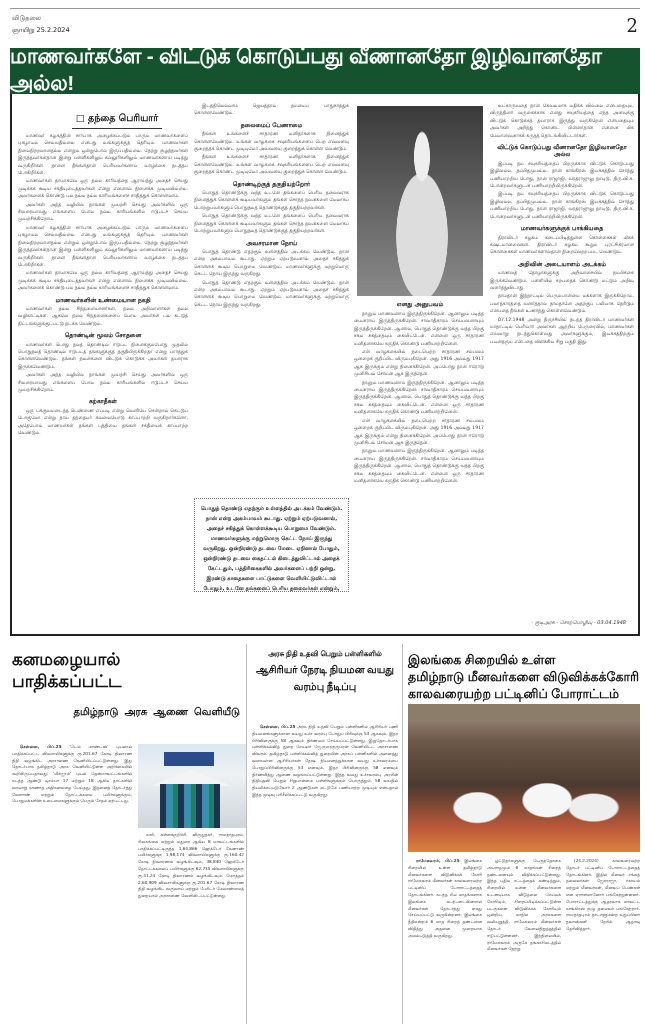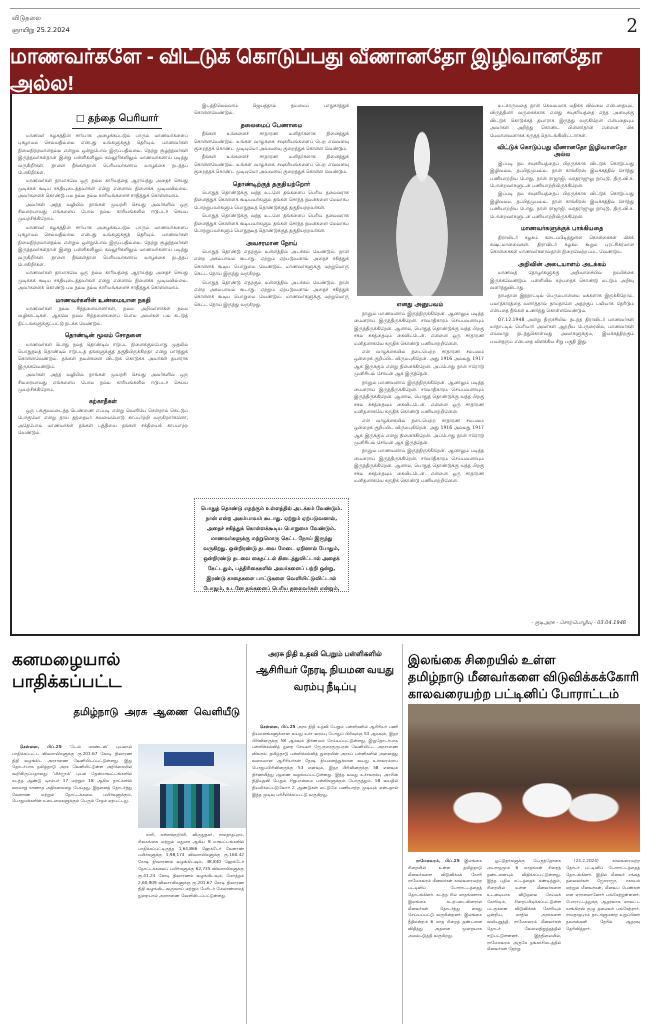--- a/index.html
+++ b/index.html
@@ -4,21 +4,21 @@
 <style>
   * { box-sizing: border-box; margin: 0; padding: 0; }
   html, body { width: 645px; height: 1024px; background: #ffffff; overflow: hidden; }
   body { font-family: "DejaVu Sans", sans-serif; color: #222; position: relative; }
 
   .masthead { position: absolute; left: 10px; top: 8px; width: 630px; height: 46px; border-top: 1px solid #999; border-bottom: 1px solid #999; }
   .masthead .paper { position: absolute; left: 2px; top: 5px; font-size: 6.5px; color: #444; }
   .masthead .date { position: absolute; left: 2px; top: 17px; font-size: 6.5px; color: #222; }
   .masthead .pageno { position: absolute; right: 2px; top: 6px; font-family: "DejaVu Serif", serif; font-size: 18px; color: #222; }
 
-  .banner { position: absolute; left: 10px; top: 48px; width: 630px; height: 46px; background: #7f1d1d; color: #fff; display: flex; align-items: center; justify-content: center; font-family: "Liberation Sans", sans-serif; font-weight: bold; font-size: 21px; letter-spacing: -0.3px; }
+  .banner { position: absolute; left: 10px; top: 48px; width: 630px; height: 46px; background: #14532d; color: #fff; display: flex; align-items: center; justify-content: center; font-family: "Liberation Sans", sans-serif; font-weight: bold; font-size: 21px; letter-spacing: -0.3px; }
 
   .mainbox { position: absolute; left: 10px; top: 94px; width: 630px; height: 542px; border: 2px solid #222; border-top: none; }
 
   .col { position: absolute; font-size: 4.6px; line-height: 7.4px; color: #333; text-align: justify; overflow: hidden; font-family: "DejaVu Sans", sans-serif; }
   .col p { text-indent: 8px; margin-bottom: 1px; }
   .subhead { font-weight: bold; font-size: 6px; text-align: center; margin: 4px 0 2px; color: #111; text-indent: 0 !important; }
 
   .byline { position: absolute; left: 60px; top: 18px; width: 90px; text-align: center; font-size: 9.5px; font-weight: bold; color: #111; border-bottom: 1px solid #333; padding-bottom: 3px; }
 
   .photo-periyar { position: absolute; left: 345px; top: 12px; width: 126px; height: 190px; background: linear-gradient(180deg,#3a3a3a 0%,#5a5a5a 40%,#8a8a8a 100%); overflow: hidden; }

